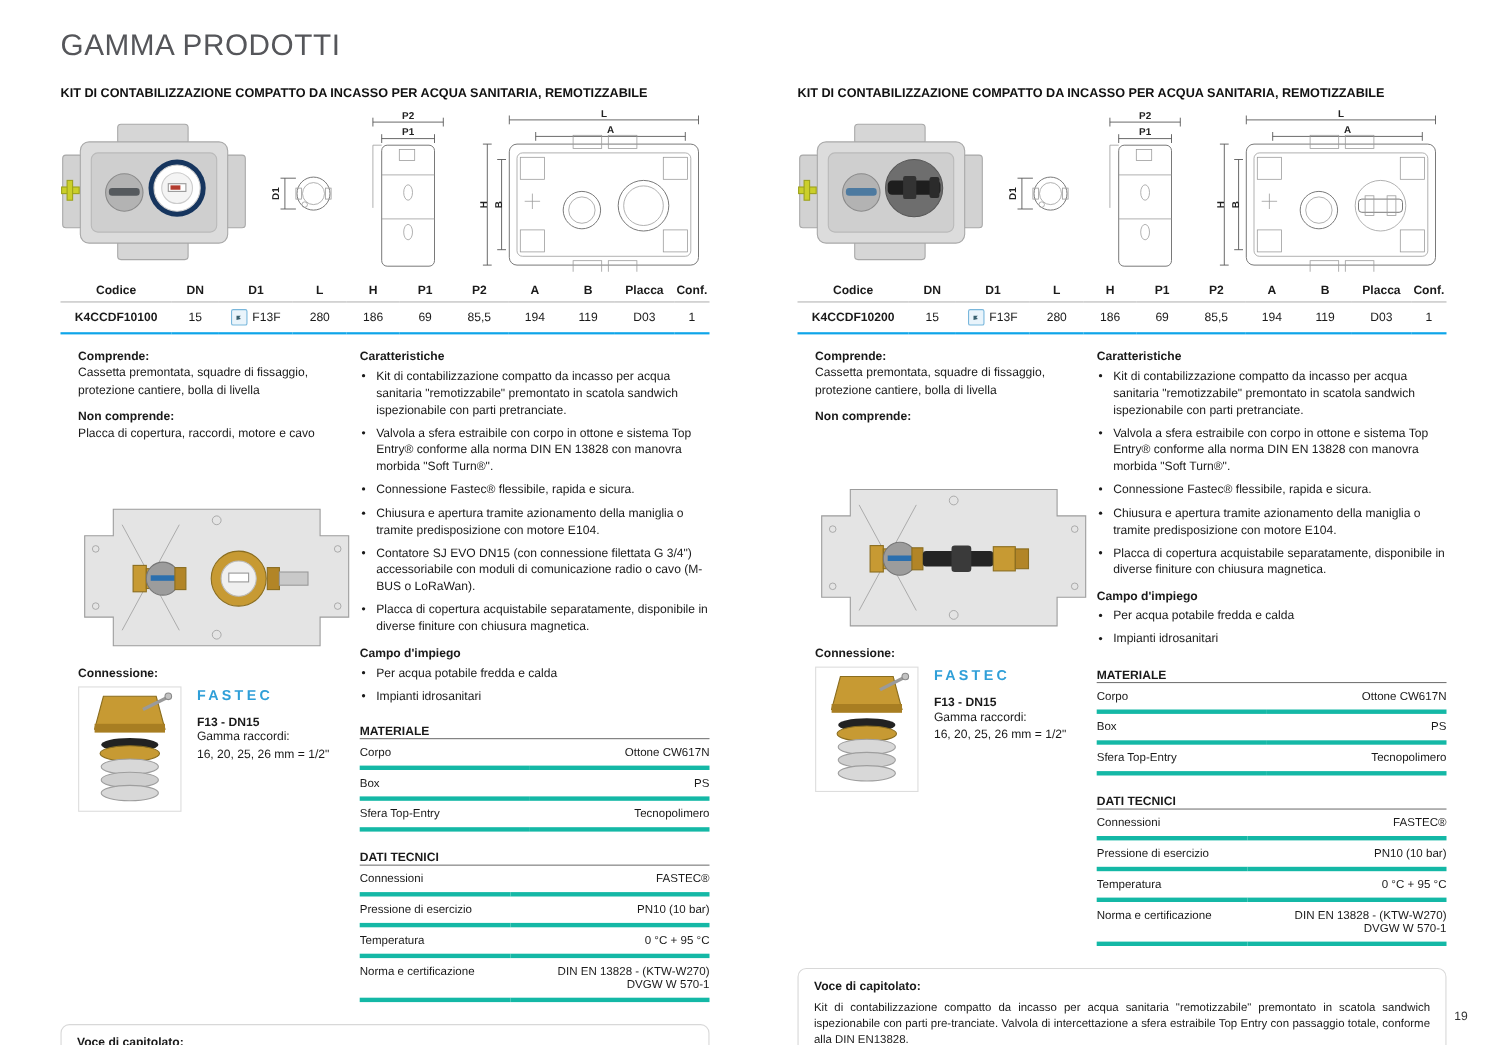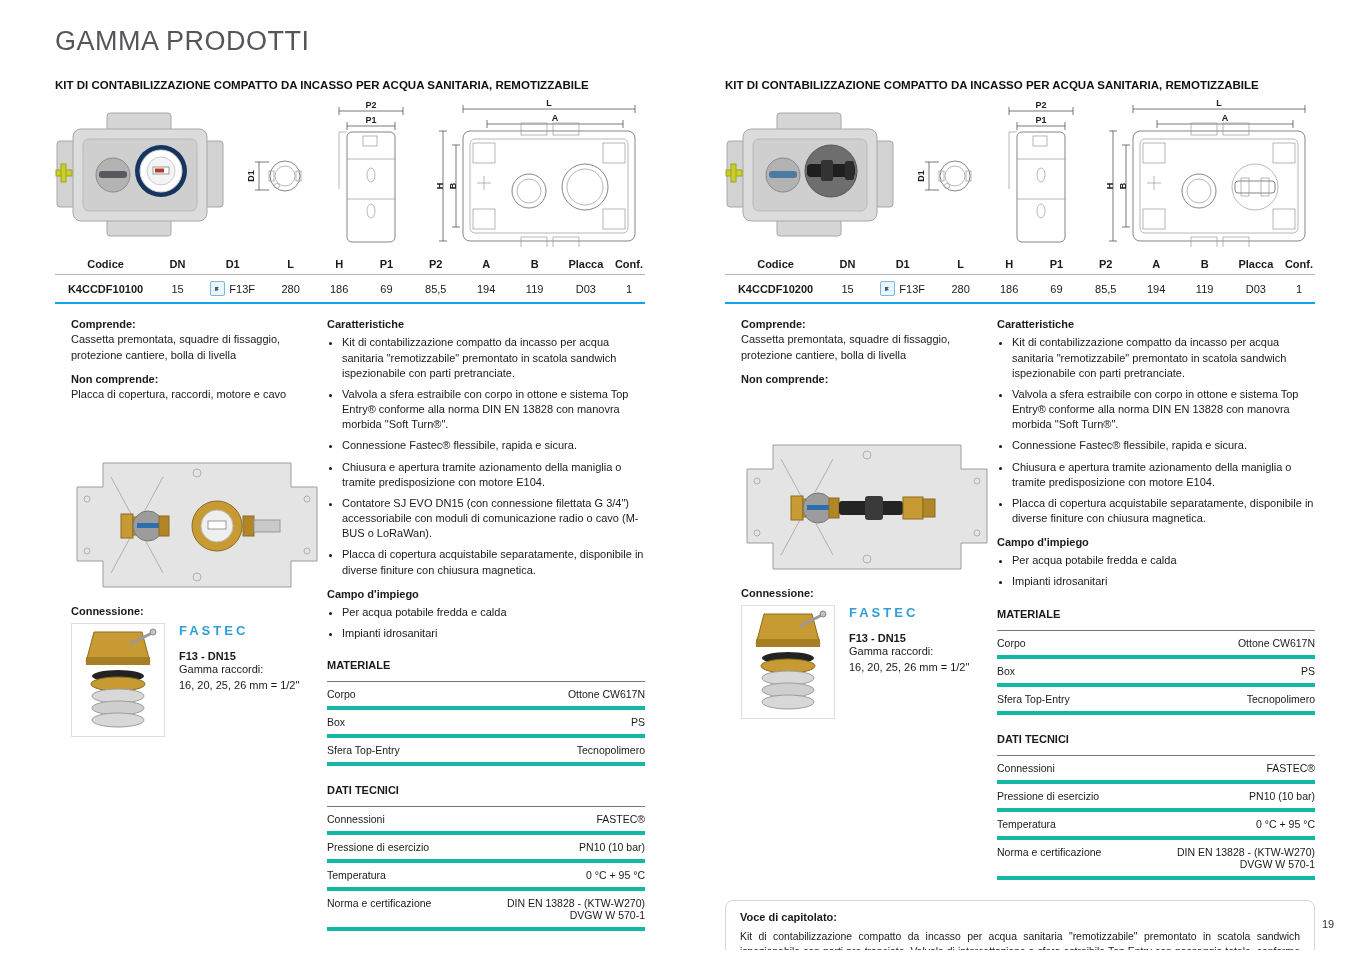--- a/index.html
+++ b/index.html
@@ -35,21 +35,21 @@
   ul.bullets{margin:5px 0 0 15px;padding:0;font-size:11px;line-height:1.38;}
   ul.bullets li{margin-bottom:6px;}
   .photo-box{margin-top:56px;}
   .conn-label{font-weight:bold;font-size:11px;margin:10px 0 6px;}
   .conn-row{display:flex;gap:14px;align-items:flex-start;}
   .thumb{border:1px solid #ddd;background:#fff;flex:0 0 auto;}
   .fastec-logo{color:#2f9fd8;font-weight:bold;letter-spacing:3px;font-size:13px;}
   .fastec-model{font-weight:bold;font-size:11px;margin-top:12px;}
   .fastec-line{font-size:11px;line-height:1.45;}
   
-  .sec-head{font-weight:bold;font-size:11px;border-bottom:1.5px solid #777;padding-bottom:10px;margin-top:18px;}
+  .sec-head{font-weight:bold;font-size:11px;border-bottom:1.5px solid #777;padding-bottom:0;margin-top:18px;}
   table.datatable{width:100%;border-collapse:collapse;font-size:10.5px;}
   table.datatable td{padding:6px 0;border-bottom:4px solid #14b8a6;vertical-align:top;}
   table.datatable td.v{text-align:right;white-space:pre-line;}
   
   .voce{border:1px solid #d8d8d8;border-radius:8px;padding:10px 14px 12px;margin-top:20px;background:#fff;}
   .voce-title{font-weight:bold;font-size:11px;margin-bottom:7px;}
   .voce-sub{font-weight:bold;font-size:11px;margin-bottom:5px;}
   .voce-body{font-size:10.4px;line-height:1.43;text-align:justify;white-space:pre-line;}
   .pagenum{position:absolute;top:918px;font-size:11px;color:#333;}
   .pagenum.pl{left:36px;margin-top:35px;} .pagenum.pr{left:1322px;}

